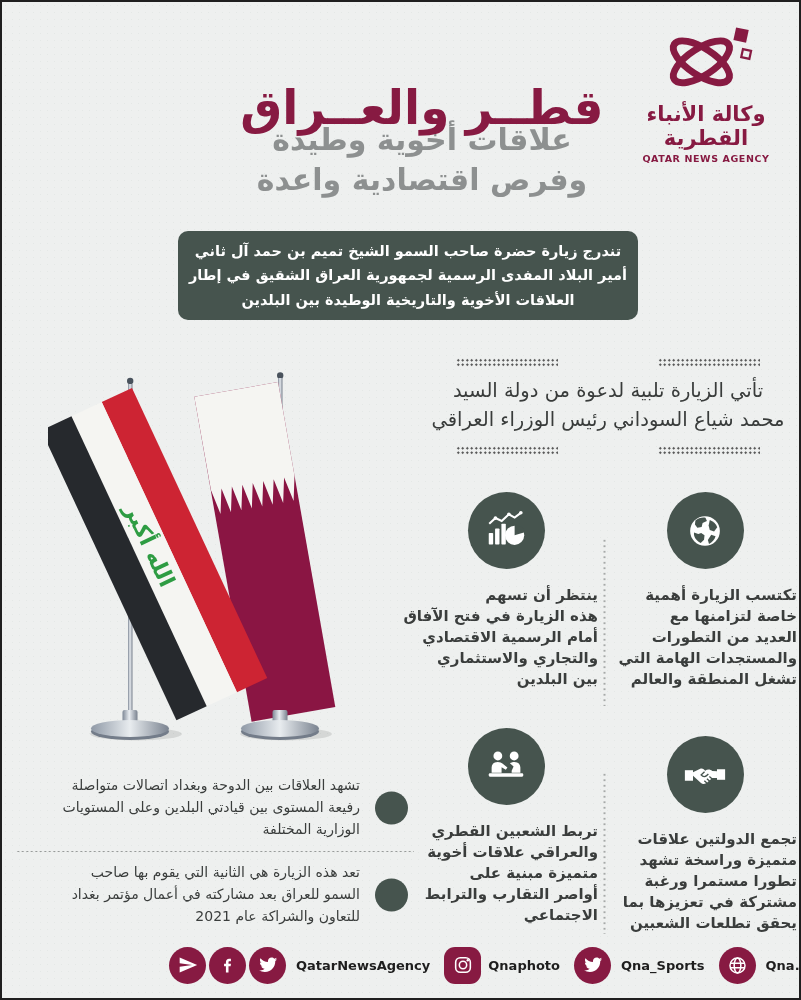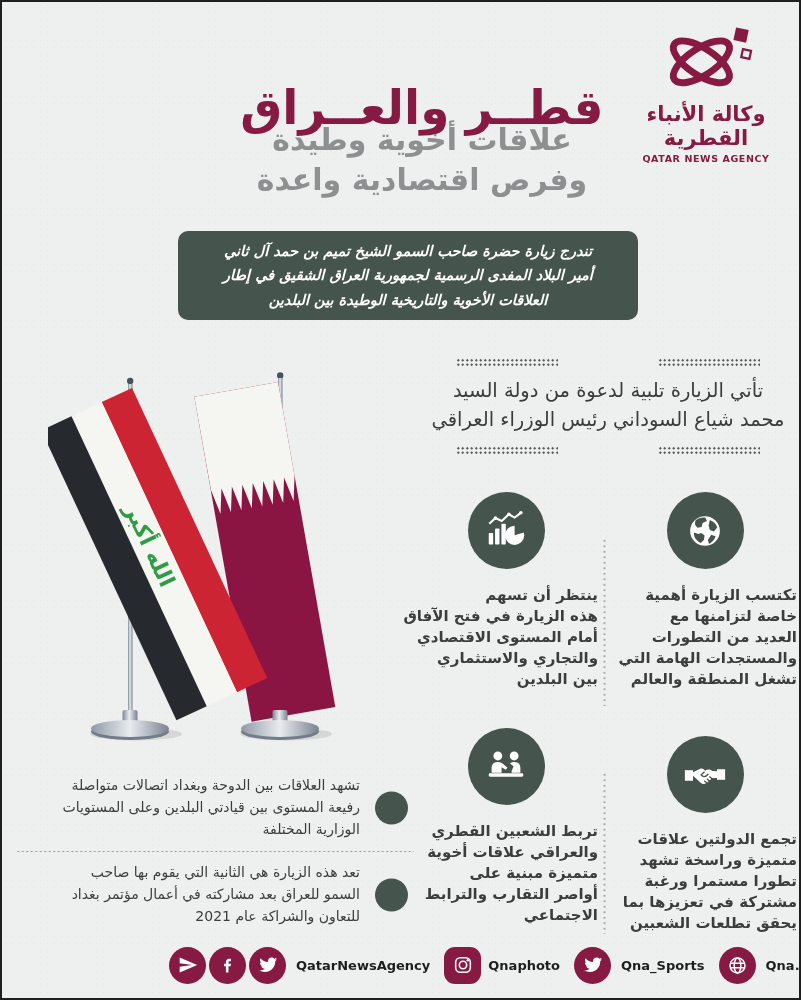--- a/index.html
+++ b/index.html
@@ -20,21 +20,21 @@
 
   
   .title{position:absolute;top:46px;left:160px;width:520px;text-align:center;
          font-size:47px;font-weight:bold;color:#871a42;margin-top:32px;}
   .subtitle{position:absolute;top:118px;left:160px;width:520px;text-align:center;
             font-size:30px;font-weight:bold;color:#8d9090;line-height:1.32;}
 
   
   .lead{position:absolute;top:229px;left:176px;width:460px;height:89px;background:#46544e;
         border-radius:10px;color:#fff;display:flex;flex-direction:column;justify-content:center;
-        text-align:center;font-size:14.5px;font-weight:bold;line-height:1.7;font-style:italic;}
+        text-align:center;font-size:14.5px;font-weight:bold;line-height:1.7;}
   .lead div{white-space:nowrap;}
 
   
   .invite{position:absolute;left:418px;top:356px;width:376px;text-align:center;}
   .dots-row{display:flex;justify-content:space-between;padding:0 36px;}
   .dots{width:102px;height:9px;
         background-image:radial-gradient(circle,#4c4c4c 0.9px, transparent 1.1px);
         background-size:4.5px 4.5px;}
   .invite-line{font-size:19.5px;font-weight:normal;color:#393c3b;line-height:1.5;white-space:nowrap;}
   .invite-line.first{margin-top:9px;}
@@ -179,21 +179,21 @@
             <rect x="6" y="26" width="4.6" height="12" rx="0.8"></rect>
             <rect x="12.6" y="21.5" width="4.6" height="16.5" rx="0.8"></rect>
             <rect x="19.2" y="16.5" width="4.6" height="21.5" rx="0.8"></rect>
           </g>
           <circle cx="33" cy="28.5" r="10" fill="#fff"></circle>
           <path d="M33,28.5 L33,17.5 A11,11 0 0 1 43.5,25.3 Z" fill="#46544e"></path>
         </svg>
       </div>
       <div class="card-line ar">ينتظر أن تسهم</div>
       <div class="card-line ar">هذه الزيارة في فتح الآفاق</div>
-      <div class="card-line ar">أمام المستوى الاقتصادي</div>
+      <div class="card-line ar">أمام الرسمية الاقتصادي</div>
       <div class="card-line ar">والتجاري والاستثماري</div>
       <div class="card-line ar">بين البلدين</div>
     </div>
 
     <div class="card c2">
       <div class="icon-circle">
         <svg width="46" height="46" viewBox="0 0 48 48">
           <circle cx="24" cy="24" r="15.5" fill="#fff"></circle>
           <g fill="#46544e">
             <path d="M14,13 c3,-2.5 7,-3.5 10.5,-2.8 l1.5,3.3 -4.5,2.2 -1,4 -4.5,1 -2.5,-3.5 z"></path>

